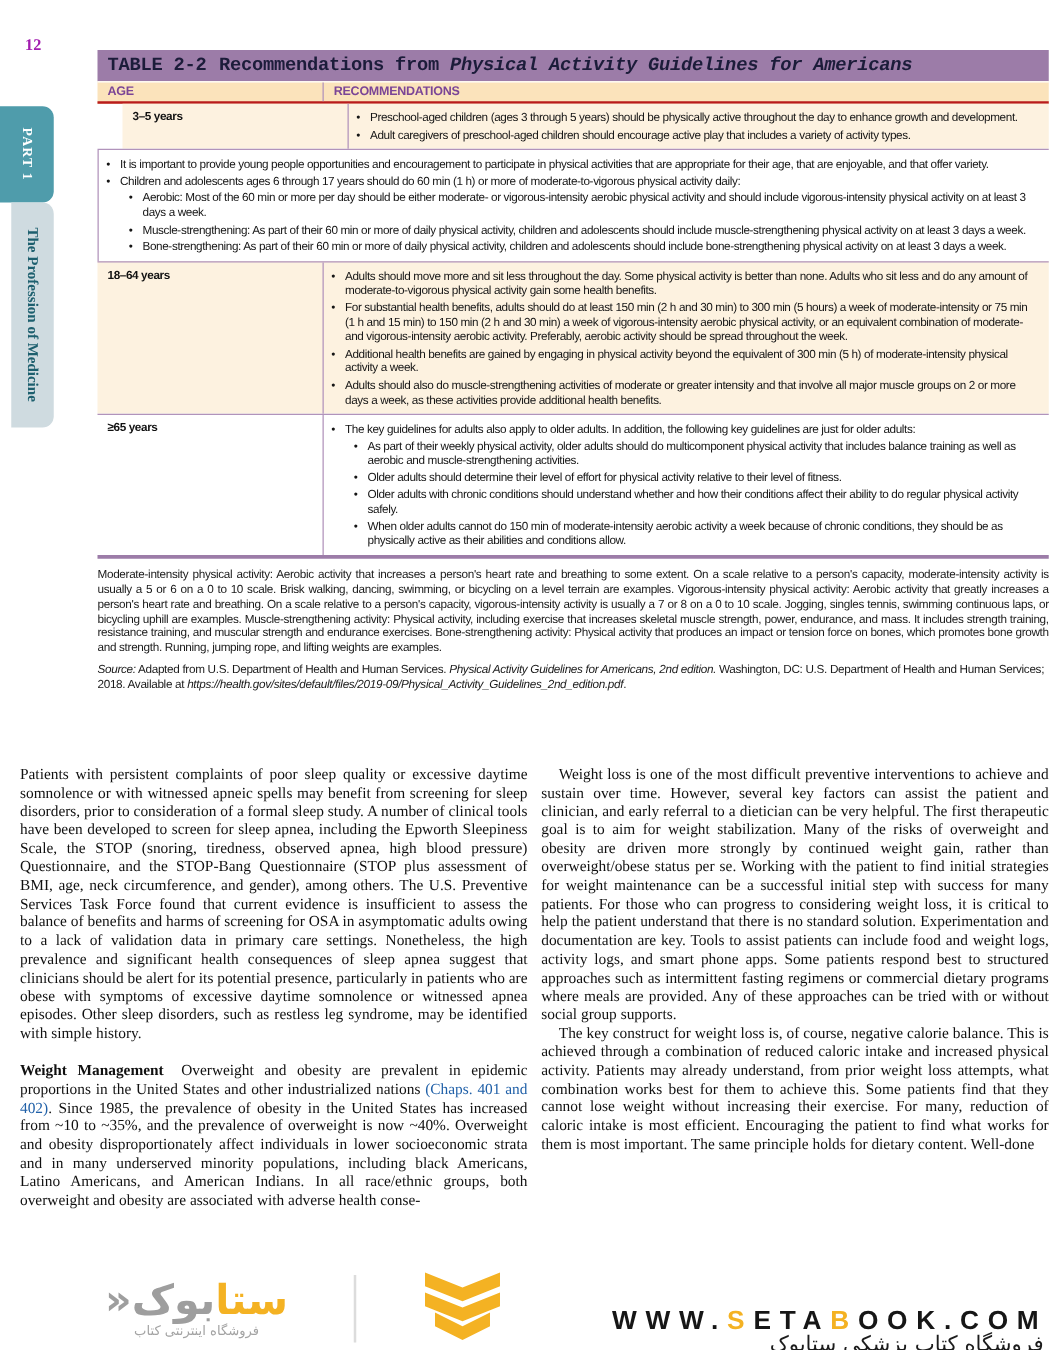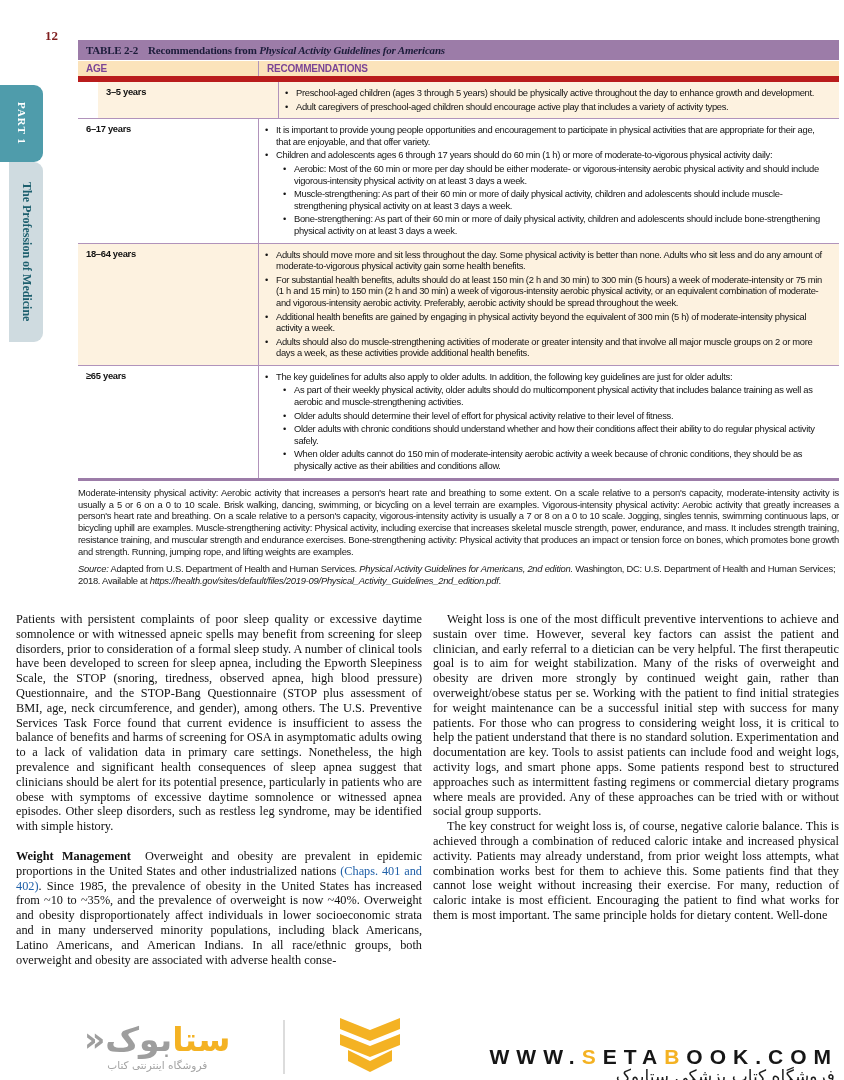--- a/index.html
+++ b/index.html
@@ -1,39 +1,39 @@
 <!DOCTYPE html>
 <html><head>
 <meta charset="utf-8">
 <style>
   html,body{margin:0;padding:0;}
   body{width:844px;height:1080px;position:relative;background:#ffffff;overflow:hidden;
        font-family:"Liberation Serif",serif;color:#111;}
 
   
-  .pagenum{position:absolute;left:20px;top:28px;font-size:13px;font-weight:bold;color:#7f1d1d;margin-left:25px;}
+  .pagenum{position:absolute;left:20px;top:28px;font-size:13px;font-weight:bold;color:#a21caf;}
 
   
   .part-tab{position:absolute;left:0;top:85px;width:43px;height:77px;background:#4f9cab;
             border-radius:0 9px 9px 0;display:flex;align-items:center;justify-content:center;}
   .part-tab span{writing-mode:vertical-rl;font-family:"Liberation Serif",serif;font-weight:bold;
             color:#fff;font-size:11px;letter-spacing:1px;}
   .section-tab{position:absolute;left:9px;top:162px;width:34px;height:180px;background:#cfdbe0;
             border-radius:0 9px 9px 0;display:flex;align-items:center;justify-content:center;}
   .section-tab span{writing-mode:vertical-rl;font-family:"Liberation Serif",serif;font-weight:bold;
             color:#1d5f6e;font-size:12px;}
 
   
   .tblwrap{position:absolute;left:78px;top:40px;width:761px;}
-  .tbl-title{background:#9c7ca8;color:#1c1c3a;font-family:Liberation Serif, serif;
-            font-size:11px;font-weight:bold;padding:4px 0 4px 8px;letter-spacing:-0.2px;}
+  .tbl-title{background:#9c7ca8;color:#1c1c3a;font-family:Liberation Mono, monospace;
+            font-size:15px;font-weight:bold;padding:4px 0 4px 8px;letter-spacing:-0.2px;}
   .tbl-title .it{font-style:italic;}
   .tbl-title .pfx{margin-right:10px;}
   .tbl-head{display:flex;background:#fbe3bb;border-top:1px solid #fff;
-            border-bottom:6px solid #b91c1c;font-family:"Liberation Sans",sans-serif;
+            border-bottom:2px solid #b91c1c;font-family:"Liberation Sans",sans-serif;
             font-size:10px;font-weight:bold;color:#7b4596;letter-spacing:-0.2px;}
   .hc1{width:180px;box-sizing:border-box;padding:2px 6px 2px 8px;}
   .hc2{flex:1;box-sizing:border-box;padding:2px 6px 2px 8px;border-left:1px solid #b193bb;}
   .tbl-rows{border-bottom:3px solid #9c7ca8;}
   .tbl-row{display:flex;border-top:1px solid #b193bb;background:#fff;}
   .tbl-row:first-child{border-top:none;margin-left:20px;}
   .tbl-row.shaded{background:#fdf2e0;}
   .age-cell{width:180px;box-sizing:border-box;padding:4px 6px 4px 8px;
             font-family:"Liberation Sans",sans-serif;font-size:9.4px;font-weight:bold;
             letter-spacing:-0.3px;color:#111;}
@@ -110,21 +110,20 @@
             <span class="dot">•</span>
             <span>Preschool-aged children (ages 3 through 5 years) should be physically active throughout the day to enhance growth and development.</span>
           </div>
           <div class="bullet">
             <span class="dot">•</span>
             <span>Adult caregivers of preschool-aged children should encourage active play that includes a variety of activity types.</span>
           </div>
         </div>
       </div>
       <div class="tbl-row">
-        <div class="age-cell">6–17 years</div>
         <div class="rec-cell">
           <div class="bullet">
             <span class="dot">•</span>
             <span>It is important to provide young people opportunities and encouragement to participate in physical activities that are appropriate for their age, that are enjoyable, and that offer variety.</span>
           </div>
           <div class="bullet">
             <span class="dot">•</span>
             <span>Children and adolescents ages 6 through 17 years should do 60 min (1 h) or more of moderate-to-vigorous physical activity daily:</span>
           </div>
           <div class="bullet lvl1">

